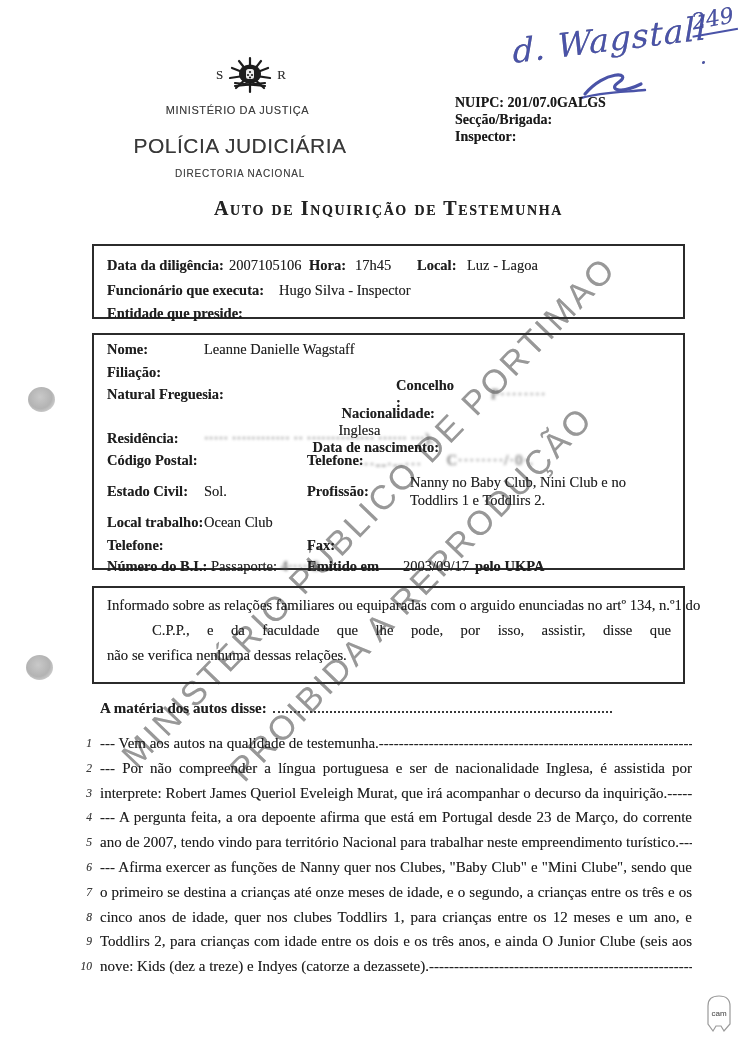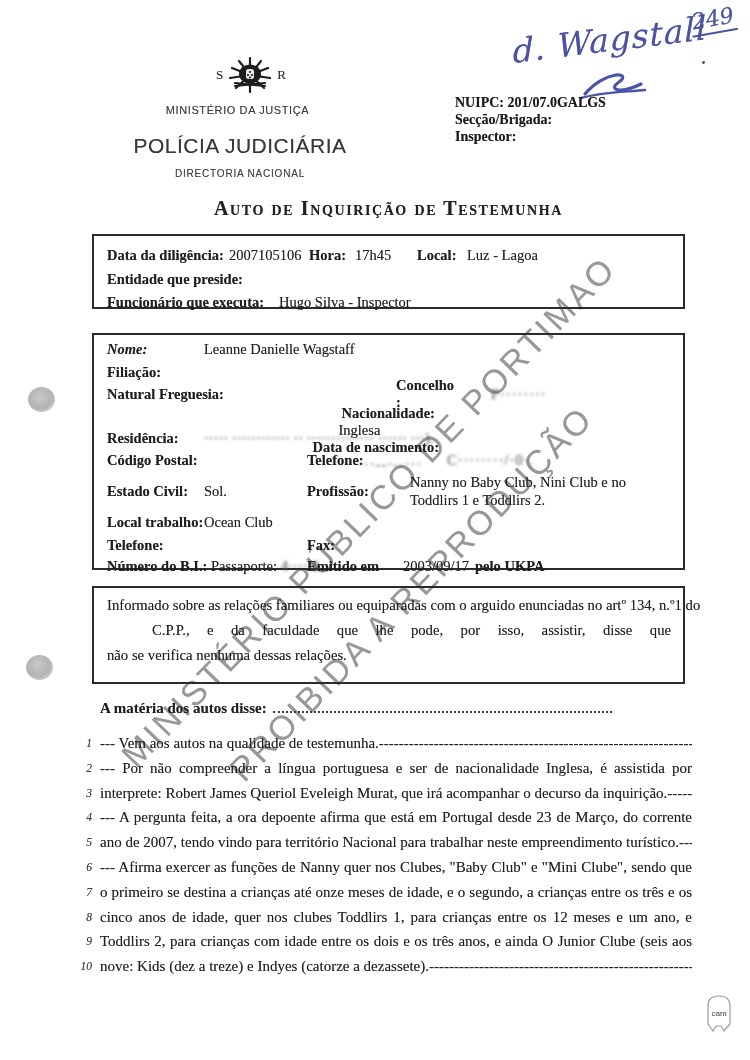--- a/index.html
+++ b/index.html
@@ -34,21 +34,21 @@
   .hand{color:#4a53a8; font-style:italic; font-family:"DejaVu Serif", serif;}
   .signature{left:512px; top:20px; font-size:33px; transform:rotate(-7deg) skewX(-6deg); letter-spacing:1px;}
   .pagenum{left:690px; top:6px; font-size:22px; transform:rotate(-10deg);
            border-bottom:2px solid #4a53a8; padding:0 2px 1px 2px;}
   .pagedot{left:700px; top:44px; font-size:22px;}
   
   .doc-title{left:92px; top:197px; width:593px; text-align:center;
     font-variant:small-caps; font-weight:600; font-size:20px; letter-spacing:1.6px; color:#222;}
   
   .box{position:absolute; left:92px; width:593px; border:2px solid #2b2b2b; box-sizing:border-box; background:transparent;}
-  .box1{top:234px; height:75px; padding:7px 10px 0 13px;}
+  .box1{top:244px; height:75px; padding:7px 10px 0 13px;}
   .box2{top:333px; height:237px; padding:3px 10px 0 13px;}
   .box3{top:586px; height:98px; padding:5px 12px 0 13px;}
   .row{display:flex; align-items:center; font-size:14.5px;}
   .b{font-weight:bold;}
   .w{flex:none; box-sizing:border-box;}
   .val{color:#222;}
   .blur{filter:blur(1.8px); color:#666; letter-spacing:1px;}
   .blur2{filter:blur(1.4px); color:#555;}
   .prof-val{width:268px; line-height:18px; font-size:14.5px;}
   .notice-line{font-size:14.7px; line-height:25px; white-space:nowrap;}
@@ -126,32 +126,32 @@
 
     <div class="box box1">
       <div class="row" style="height:25px;">
         <span class="w b" style="width:122px;">Data da diligência:</span>
         <span class="w val" style="width:80px;">2007105106</span>
         <span class="w b" style="width:46px;">Hora:</span>
         <span class="w val" style="width:62px;">17h45</span>
         <span class="w b" style="width:50px;">Local:</span>
         <span class="val">Luz - Lagoa</span>
       </div>
-      <div class="row" style="height:22px;">
-        <span class="b">Entidade que preside:</span>
-      </div>
       <div class="row" style="height:24px;">
         <span class="w b" style="width:172px;">Funcionário que executa:</span>
         <span class="val">Hugo Silva - Inspector</span>
       </div>
+      <div class="row" style="height:22px;">
+        <span class="b">Entidade que preside:</span>
+      </div>
     </div>
 
     <div class="box box2">
       <div class="row" style="height:23px;">
-        <span class="w b" style="width:97px;font-style:italic;">Nome:</span>
+        <span class="w b" style="width:97px;">Nome:</span>
         <span class="val">Leanne Danielle Wagstaff</span>
       </div>
       <div class="row" style="height:22px;">
         <span class="b">Filiação:</span>
       </div>
       <div class="row" style="height:22px;gap:29px;">
         <span class="w b" style="width:260px;">Natural Freguesia:</span>
         <span class="w b" style="width:66px;">Concelho :</span>
         <span class="val blur">P········</span>
       </div>

